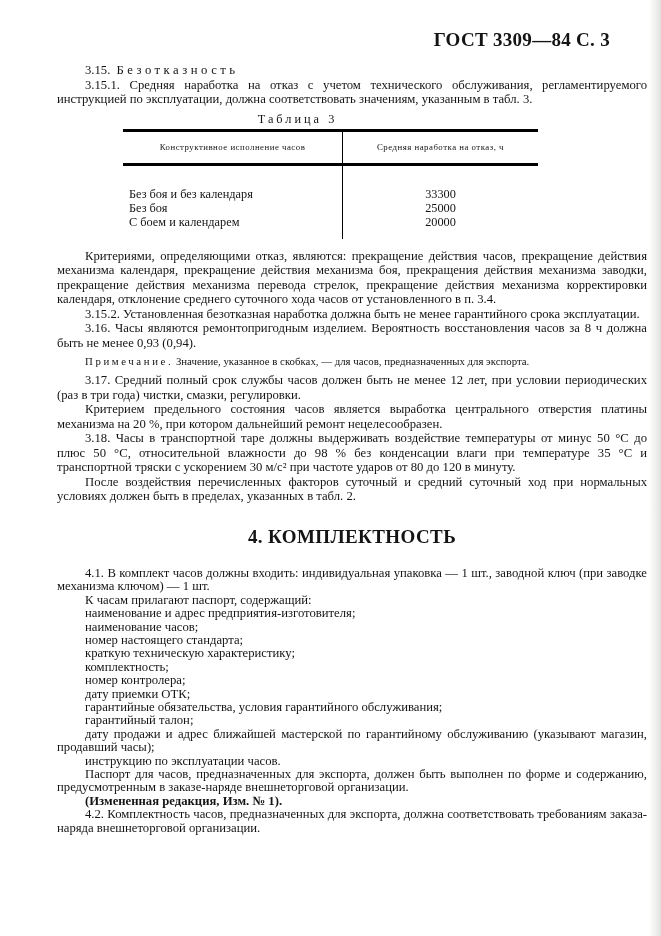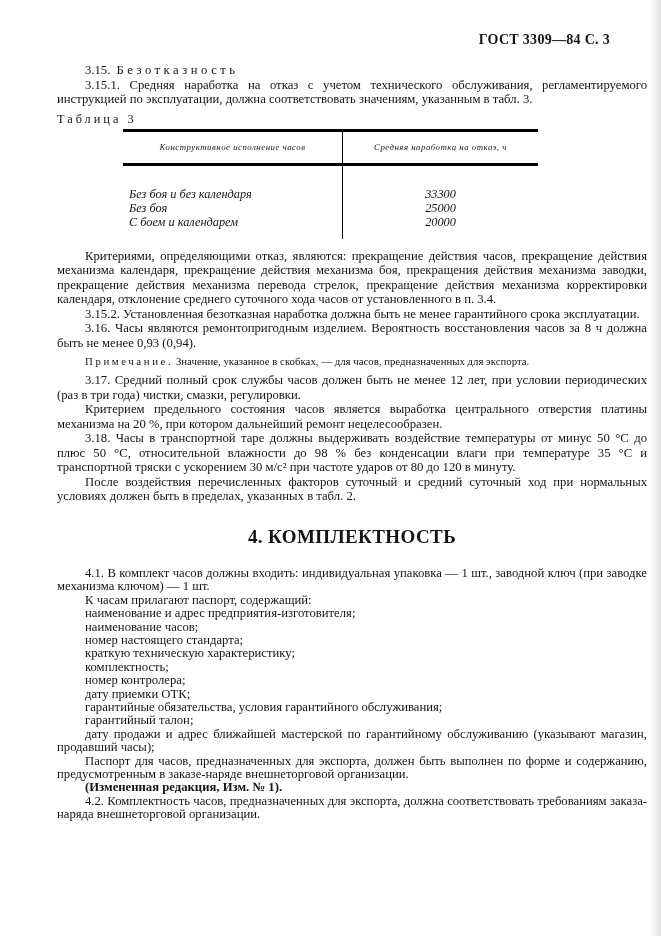--- a/index.html
+++ b/index.html
@@ -10,47 +10,46 @@
     background:linear-gradient(to right, #ffffff 0%, #ffffff 98.2%, #e2e2e0 100%);
     color:#141414;
     font-family:"Liberation Serif","DejaVu Serif",serif;
     box-sizing:border-box;
     padding:32px 14px 0 57px;
     overflow:hidden;
   }
   .gost-header {
     text-align:right;
     font-weight:bold;
-    font-size:14px;
+    font-size:19px;
     line-height:15px;
     padding-right:37px;
     letter-spacing:0.3px;
   }
   .content {
     margin-top:16px;
     font-size:12.7px;
     line-height:14.5px;
     text-align:justify;
   }
   .content p { margin:0; text-indent:28px; }
   .sp-title { letter-spacing:3.5px; margin-left:6px; }
   .clause-heading { text-align:left; }
   .table-label {
-    text-align:left;
+    text-align:center;
     margin:5px 109px 3px 0;
     letter-spacing:3px;
     font-size:12.3px;
   }
   table.gtable {
     border-collapse:collapse;
     margin:0 0 10px 66px;
     width:415px;
     border-top:3px solid #000;
     font-size:12.3px;
-    font-style:italic;
   }
   table.gtable th {
     font-weight:normal;
     font-size:8.8px;
     letter-spacing:0.5px;
     text-align:center;
     border-bottom:3px solid #000;
     padding:8px 6px;
   }
   table.gtable th.col1, table.gtable td.col1 { border-right:1.5px solid #000; width:207px; }
@@ -135,20 +134,21 @@
       <p>наименование и адрес предприятия-изготовителя;</p>
       <p>наименование часов;</p>
       <p>номер настоящего стандарта;</p>
       <p>краткую техническую характеристику;</p>
       <p>комплектность;</p>
       <p>номер контролера;</p>
       <p>дату приемки ОТК;</p>
       <p>гарантийные обязательства, условия гарантийного обслуживания;</p>
       <p>гарантийный талон;</p>
       <p>дату продажи и адрес ближайшей мастерской по гарантийному обслуживанию (указывают магазин, продавший часы);</p>
+      <p>инструкцию по эксплуатации часов.</p>
 
       <p>Паспорт для часов, предназначенных для экспорта, должен быть выполнен по форме и содержанию, предусмотренным в заказе-наряде внешнеторговой организации.</p>
       <p class="bold">(Измененная редакция, Изм. № 1).</p>
       <p>4.2. Комплектность часов, предназначенных для экспорта, должна соответствовать требованиям заказа-наряда внешнеторговой организации.</p>
     </div>
 
   </div>
 </div>
 
 </body></html>

